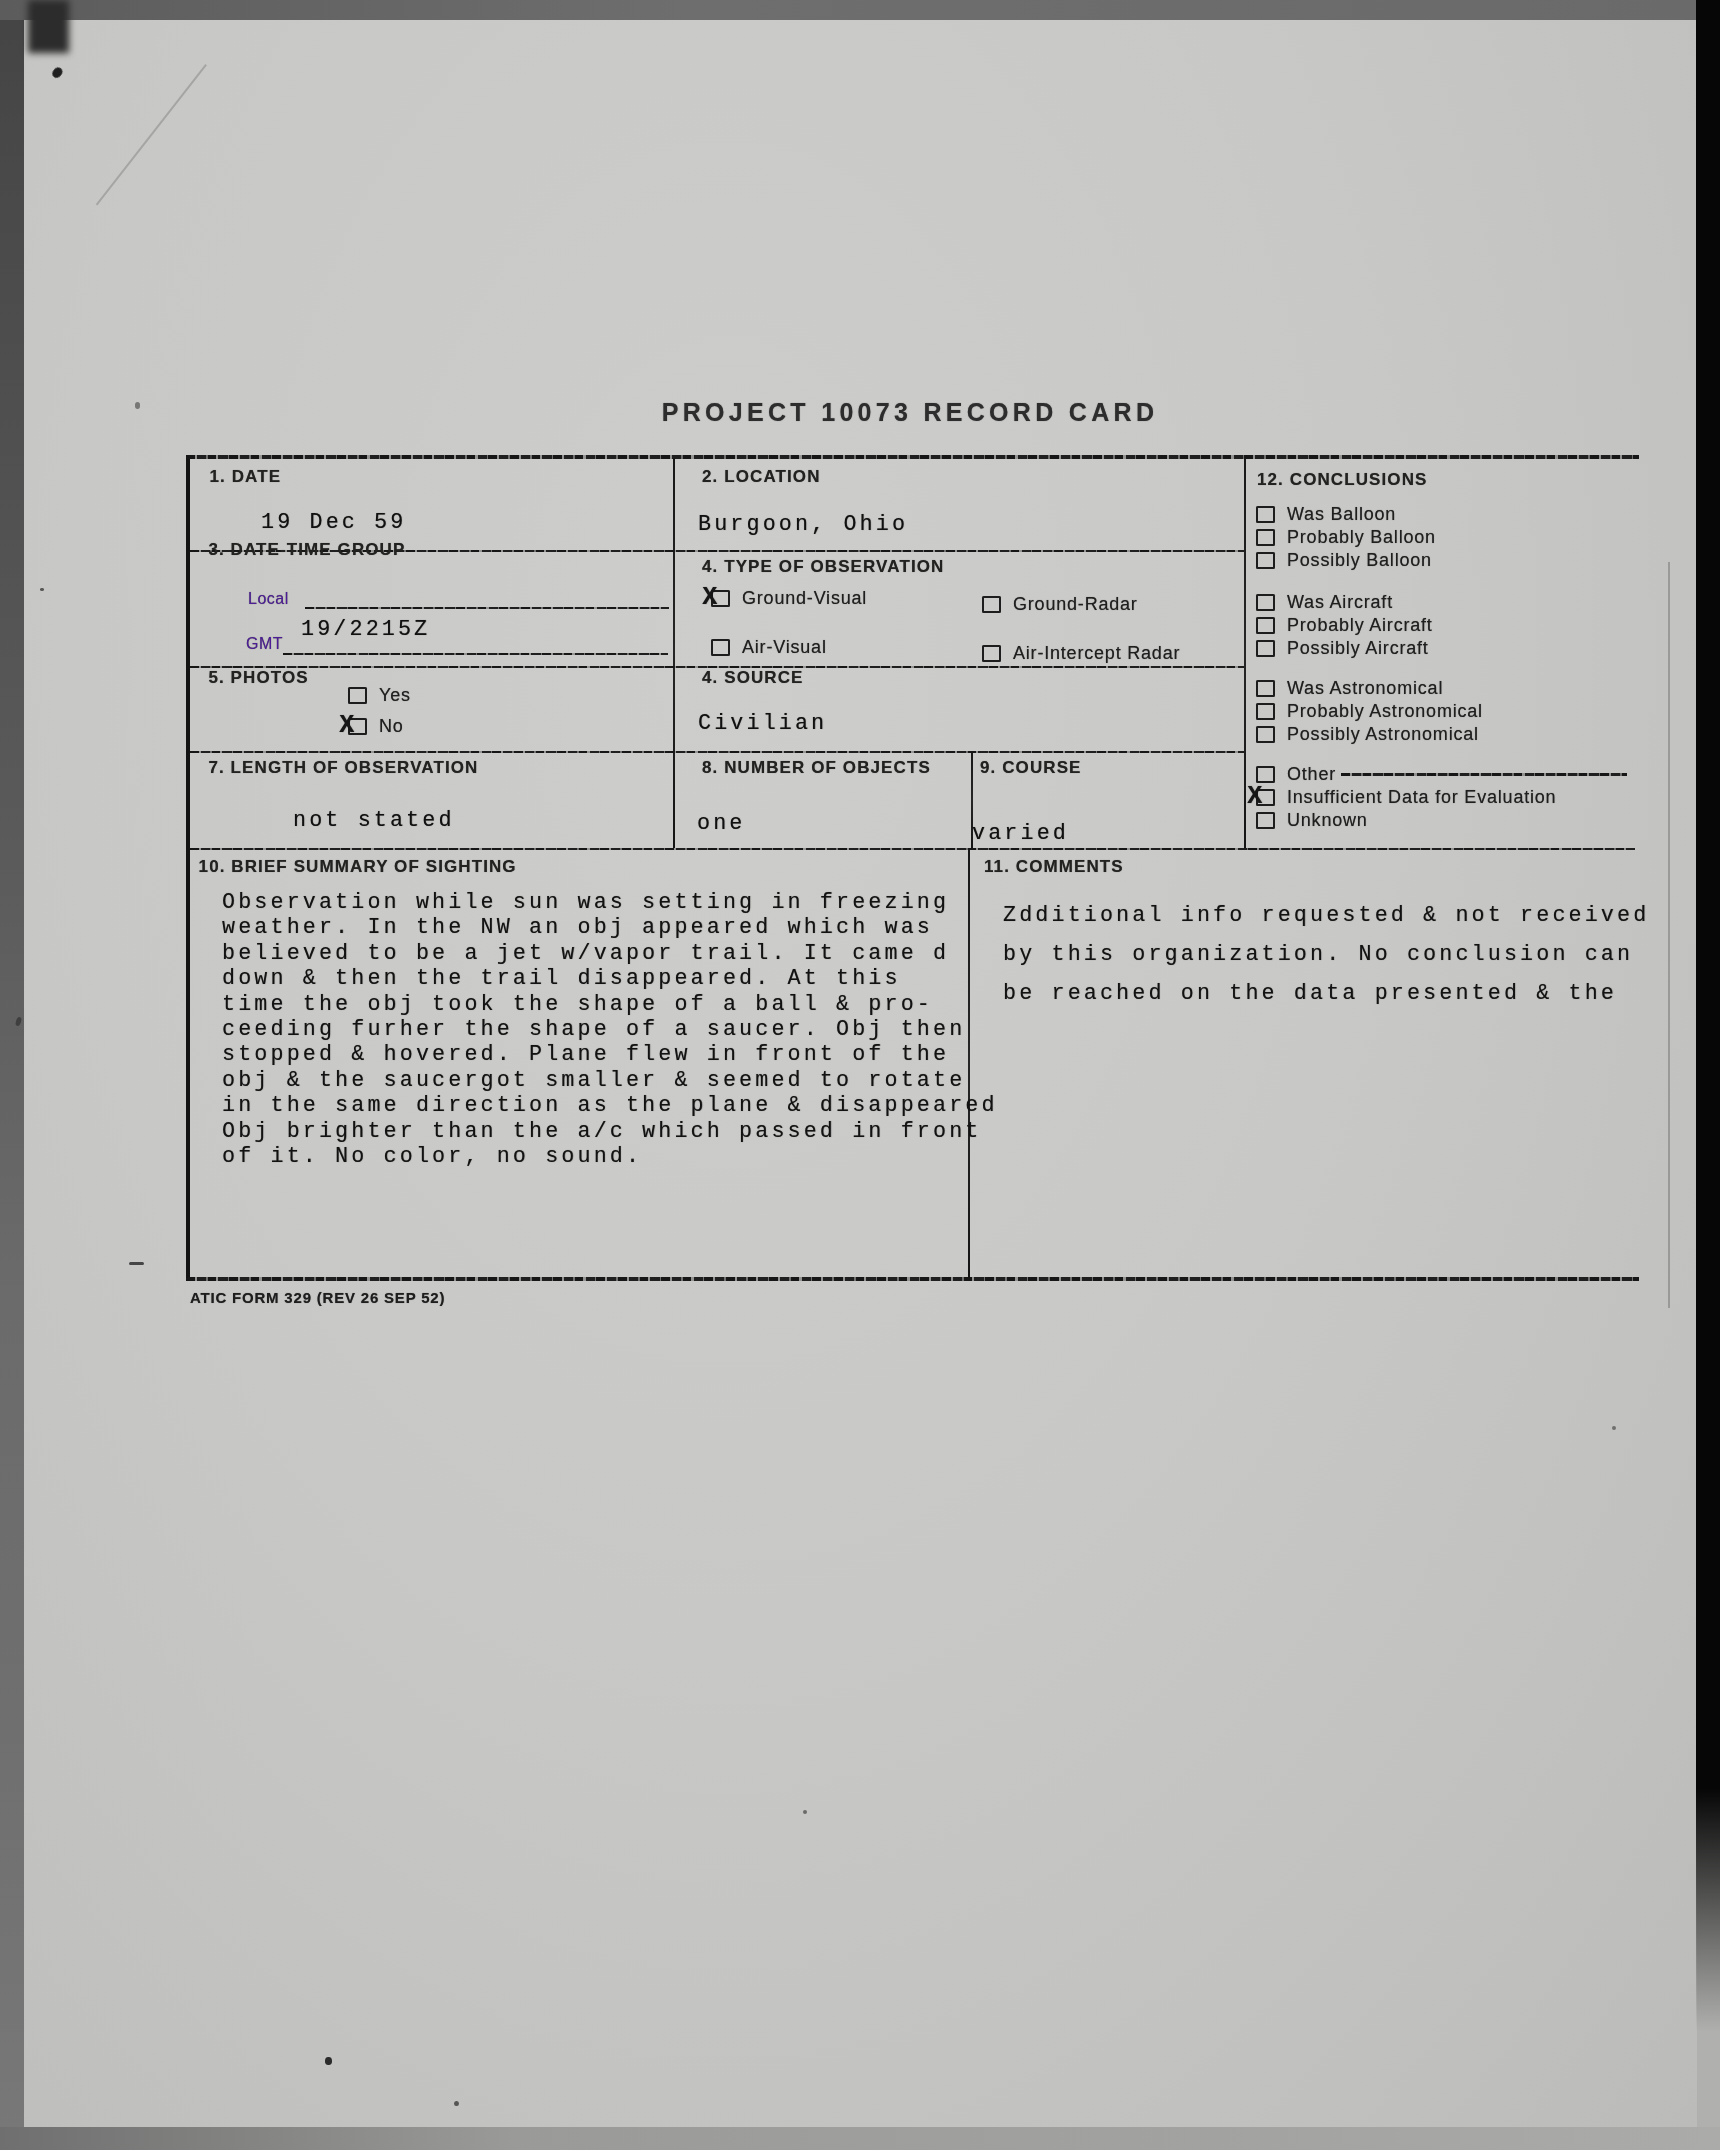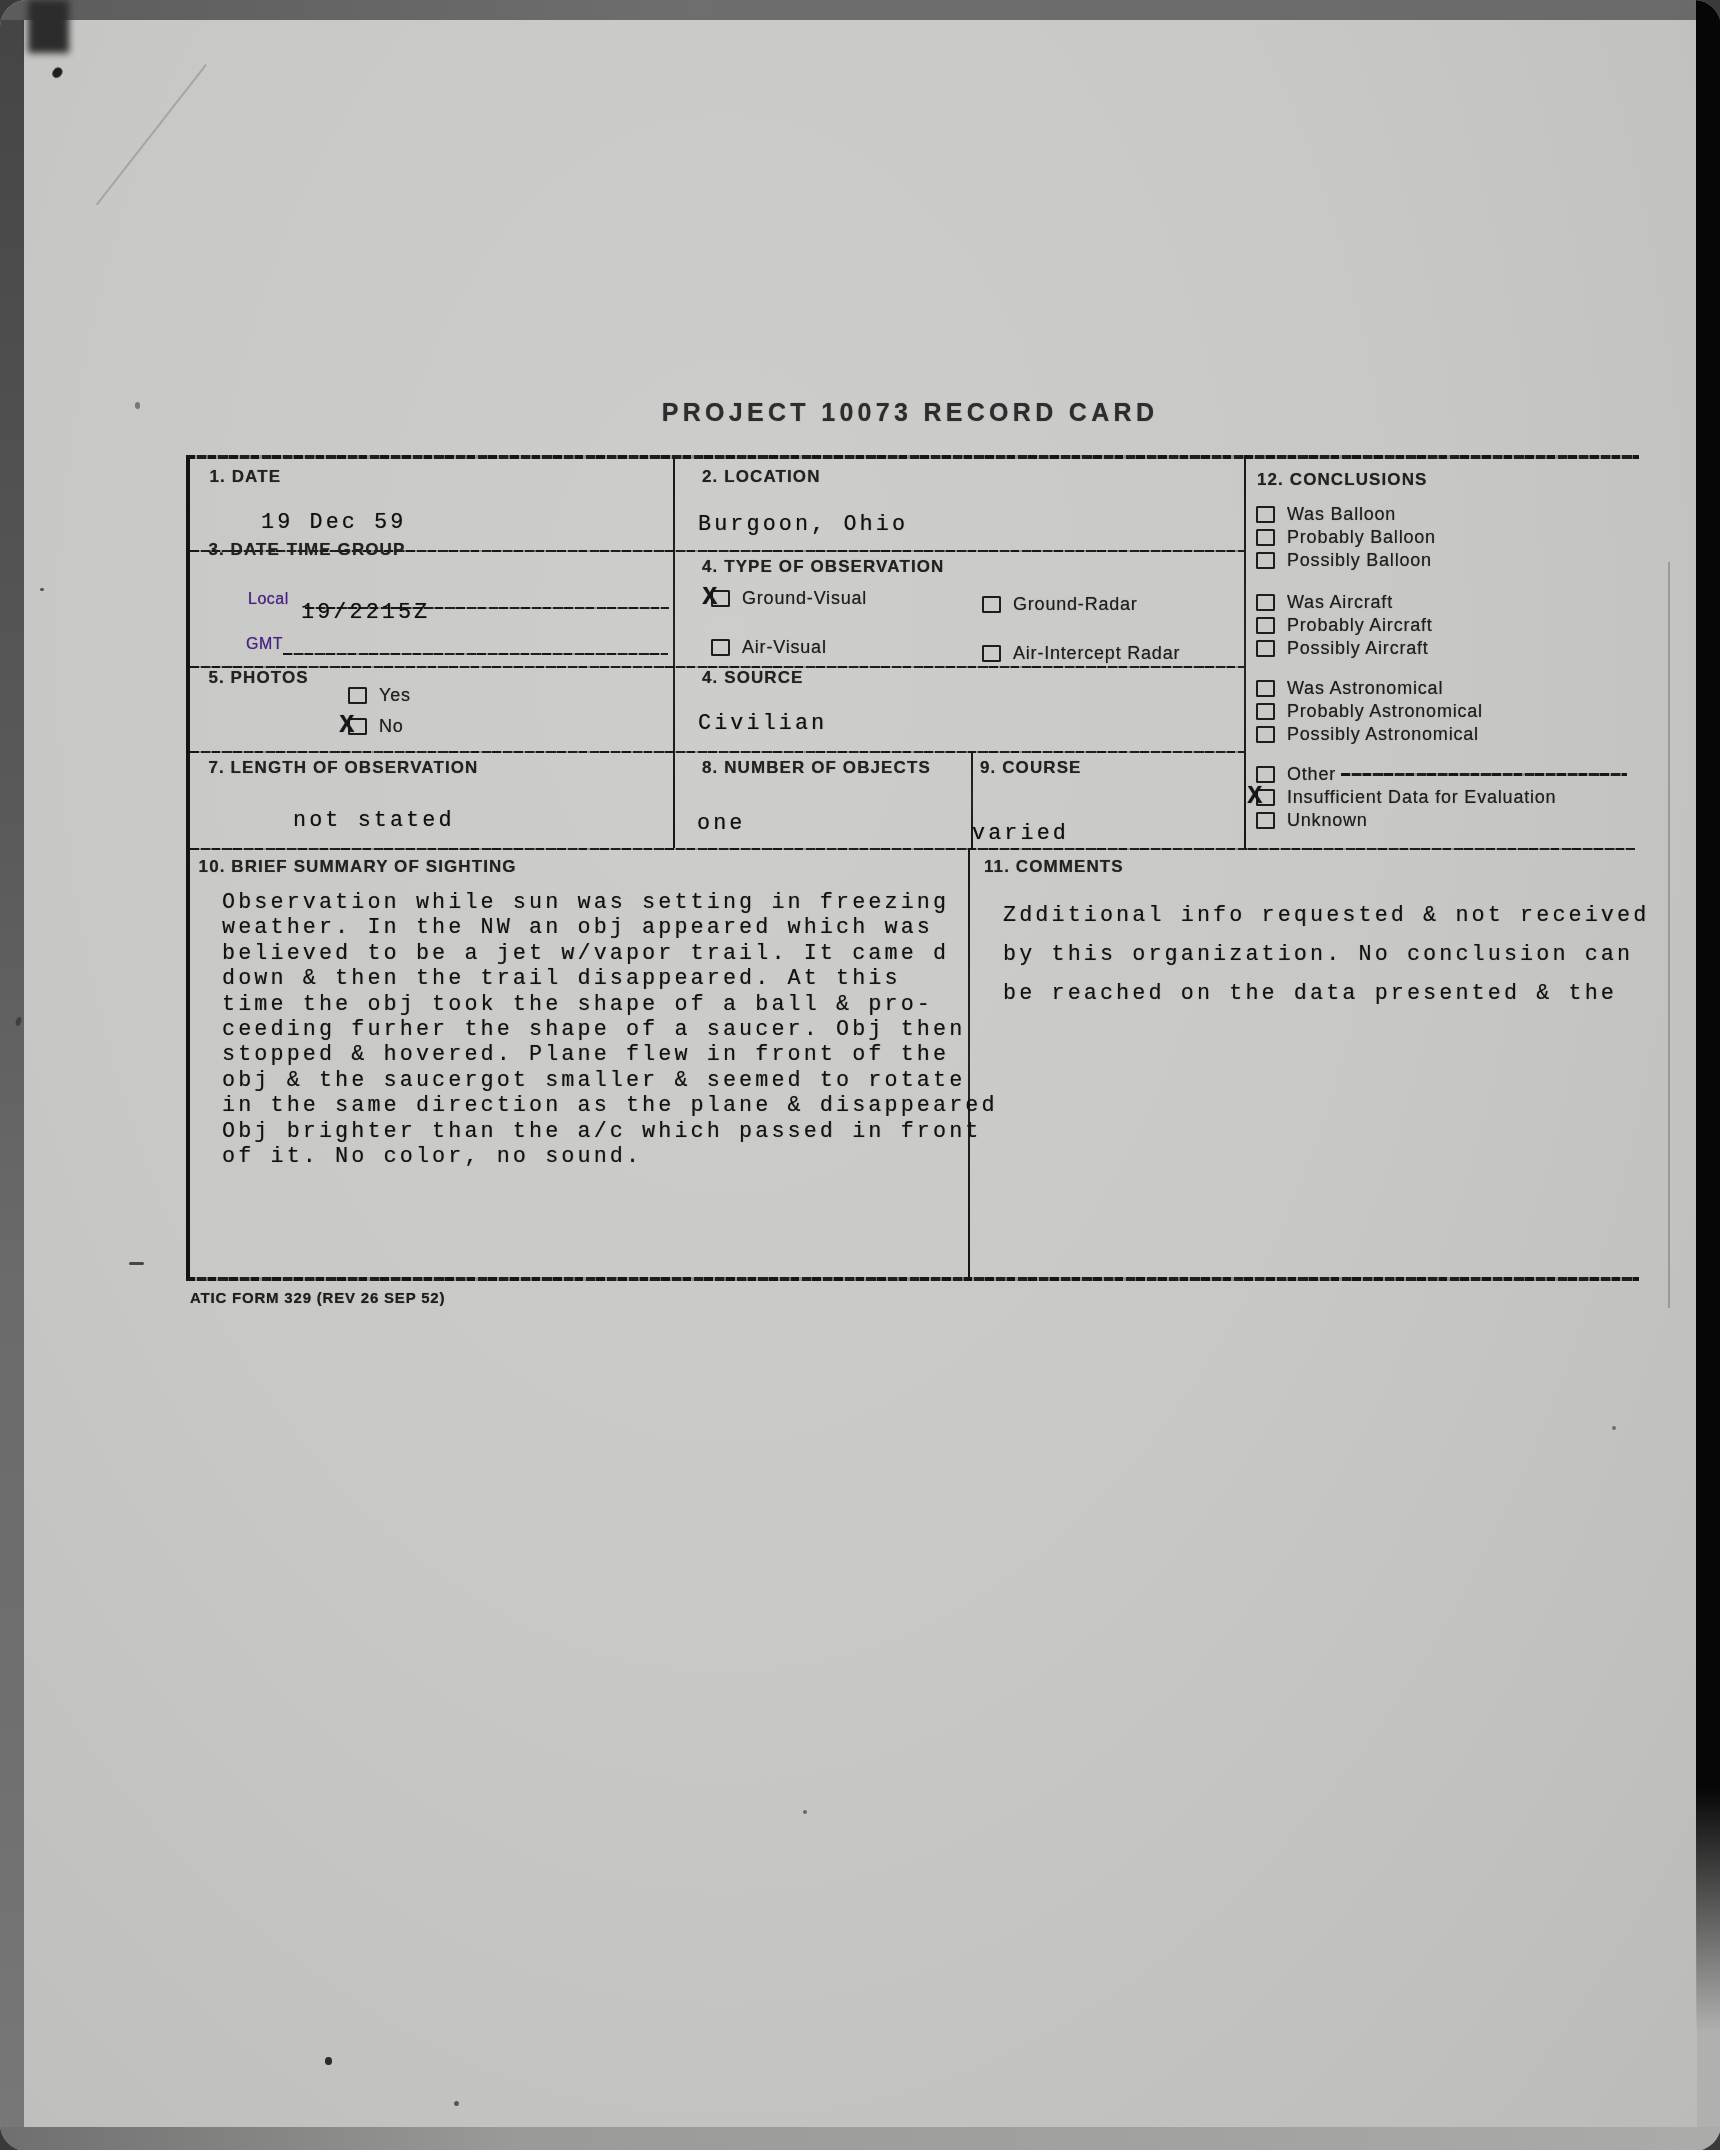--- a/index.html
+++ b/index.html
@@ -1,17 +1,17 @@
 <!DOCTYPE html>
 <html style="font-size:8.6px"><head>
 <meta charset="utf-8">
 <style>
   html,body{margin:0;padding:0;background:#3a3a3a;}
   #page{position:relative;width:1721px;height:2151px;overflow:hidden;
-        background:#b0b0ae;font-family:"Liberation Sans","DejaVu Sans",sans-serif;border-radius:27px;}
+        background:#b0b0ae;font-family:"Liberation Sans","DejaVu Sans",sans-serif;}
   
   #paper{position:absolute;left:24px;top:19.5px;width:1673px;height:2108px;
          background:radial-gradient(ellipse at 42% 30%, #cdcdcb 0%, #c8c8c6 48%, #c0c0be 82%, #bbbbb9 100%);}
   
   .edge{position:absolute;}
   #edge-top{left:0;top:0;width:1721px;height:19.5px;background:linear-gradient(90deg,#5c5c5c,#6e6e6e 40%,#6a6a6a);}
   #edge-left{left:0;top:19.5px;width:24px;height:2131px;
              background:linear-gradient(#454545,#4f4f4f 18%,#5a5a5a 38%,#6b6b6b 60%,#6f6f6f 80%,#787878);}
   #edge-right{right:0;top:0;width:25px;height:2032px;
               background:linear-gradient(#060606 88%,rgba(6,6,6,0));}
@@ -108,21 +108,21 @@
 
     <div class="slabel" style="left:19.5px;top:8.6px;">1. DATE</div>
     <div class="typed" style="left:71px;top:52px;">19 Dec 59</div>
 
     <div class="slabel" style="left:512px;top:8.6px;">2. LOCATION</div>
     <div class="typed" style="left:508px;top:54px;">Burgoon, Ohio</div>
 
     <div class="slabel" style="left:18.4px;top:82px;">3. DATE-TIME GROUP</div>
     <div class="plabel" style="left:58px;top:132px;">Local</div>
     <div class="fieldline dash" style="left:115px;top:149px;width:364px;"></div>
-    <div class="typed" style="left:111px;top:142px;">19/2215Z</div>
+    <div class="typed" style="left:111px;top:159px;">19/2215Z</div>
     <div class="plabel" style="left:56px;top:177px;">GMT</div>
     <div class="fieldline dash" style="left:93px;top:195px;width:385px;"></div>
 
     <div class="slabel" style="left:512px;top:99px;">4. TYPE OF OBSERVATION</div>
     <div id="obs-col1" class="optlist" style="left:521px;top:130px;">
 
         <div class="opt">
           <span class="box checked"></span>
           <span class="olbl">Ground-Visual</span>
         </div>

